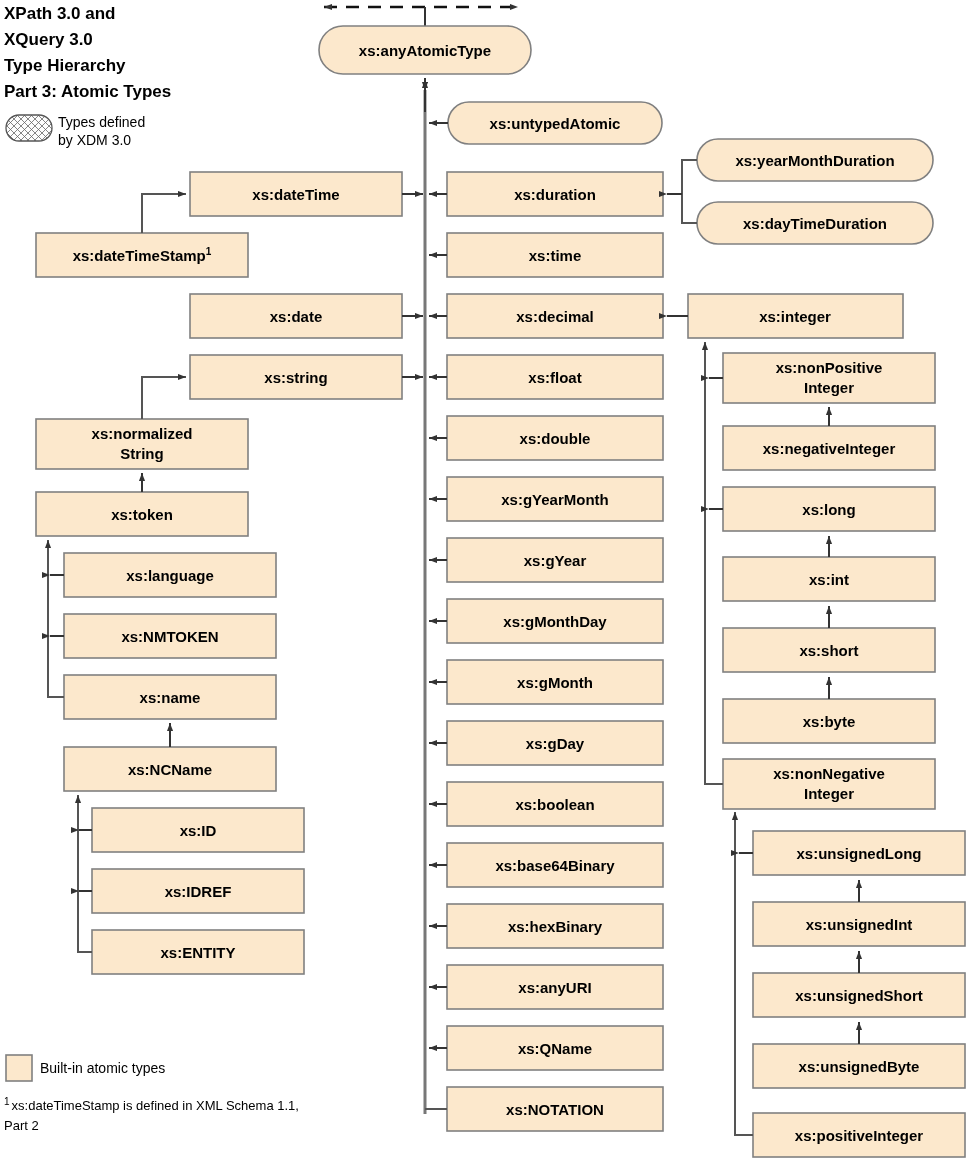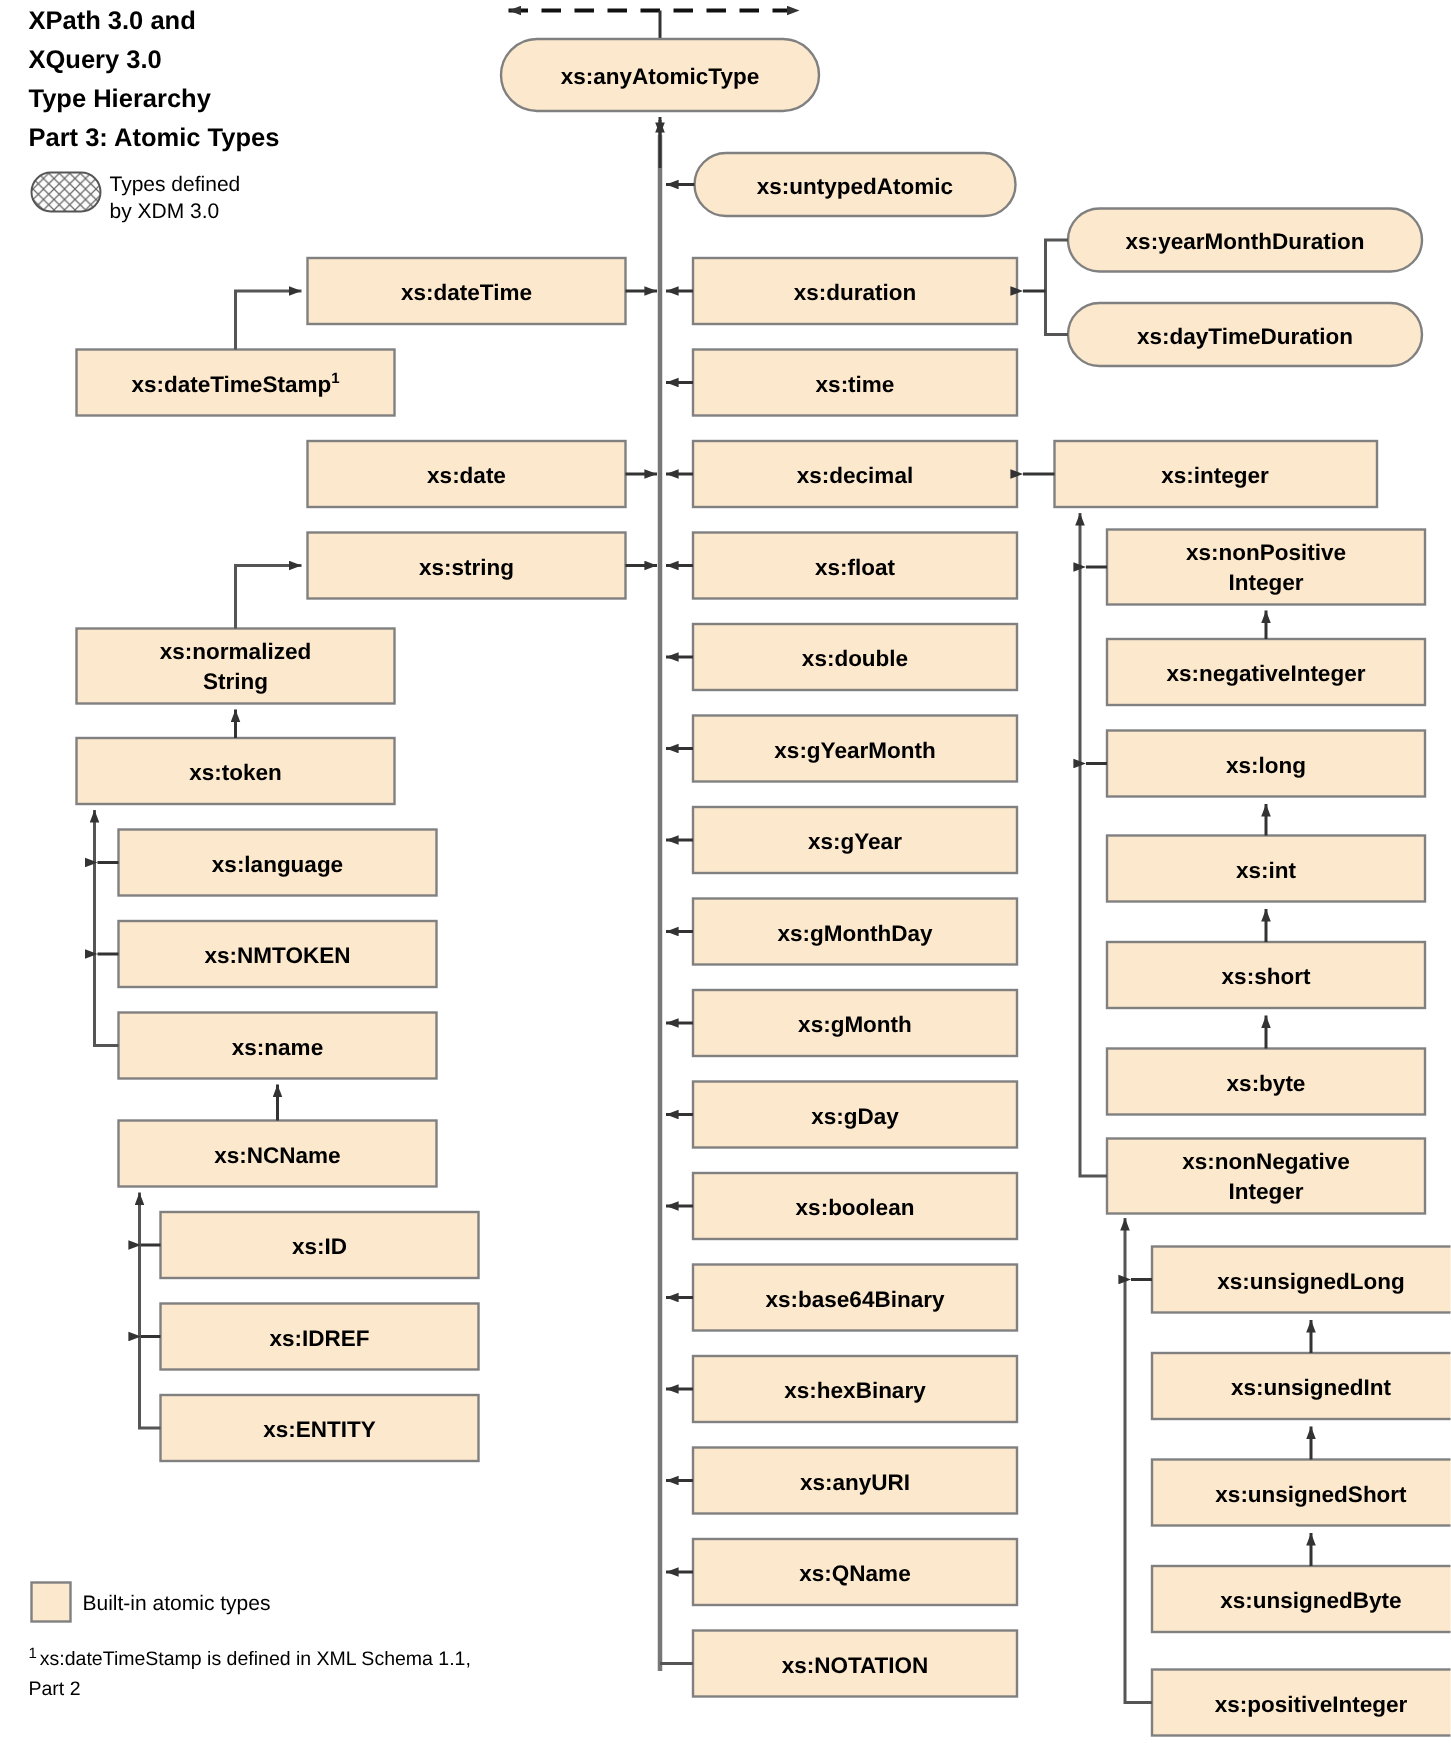--- a/index.html
+++ b/index.html
@@ -1,18 +1,18 @@
 <!DOCTYPE html>
 <html><head>
 <meta charset="utf-8">
 <style>
   html,body{margin:0;padding:0;background:#ffffff;}
   body{width:967px;height:1162px;overflow:hidden;
        font-family:"Liberation Sans","DejaVu Sans",sans-serif;}
-  #stage{position:relative;width:885px;height:1162px;margin-left:15px;}
+  #stage{position:relative;width:885px;height:1162px;}
   svg{position:absolute;left:0;top:0;}
   .boxlabel{font-weight:bold;font-size:15px;fill:#000;}
   .titleline{font-weight:bold;font-size:17px;fill:#000;}
   .legendtext{font-size:14px;fill:#000;}
   .footnote{font-size:13px;fill:#000;}
   .sup{font-size:10px;}
 </style>
 </head>
 <body>
 

